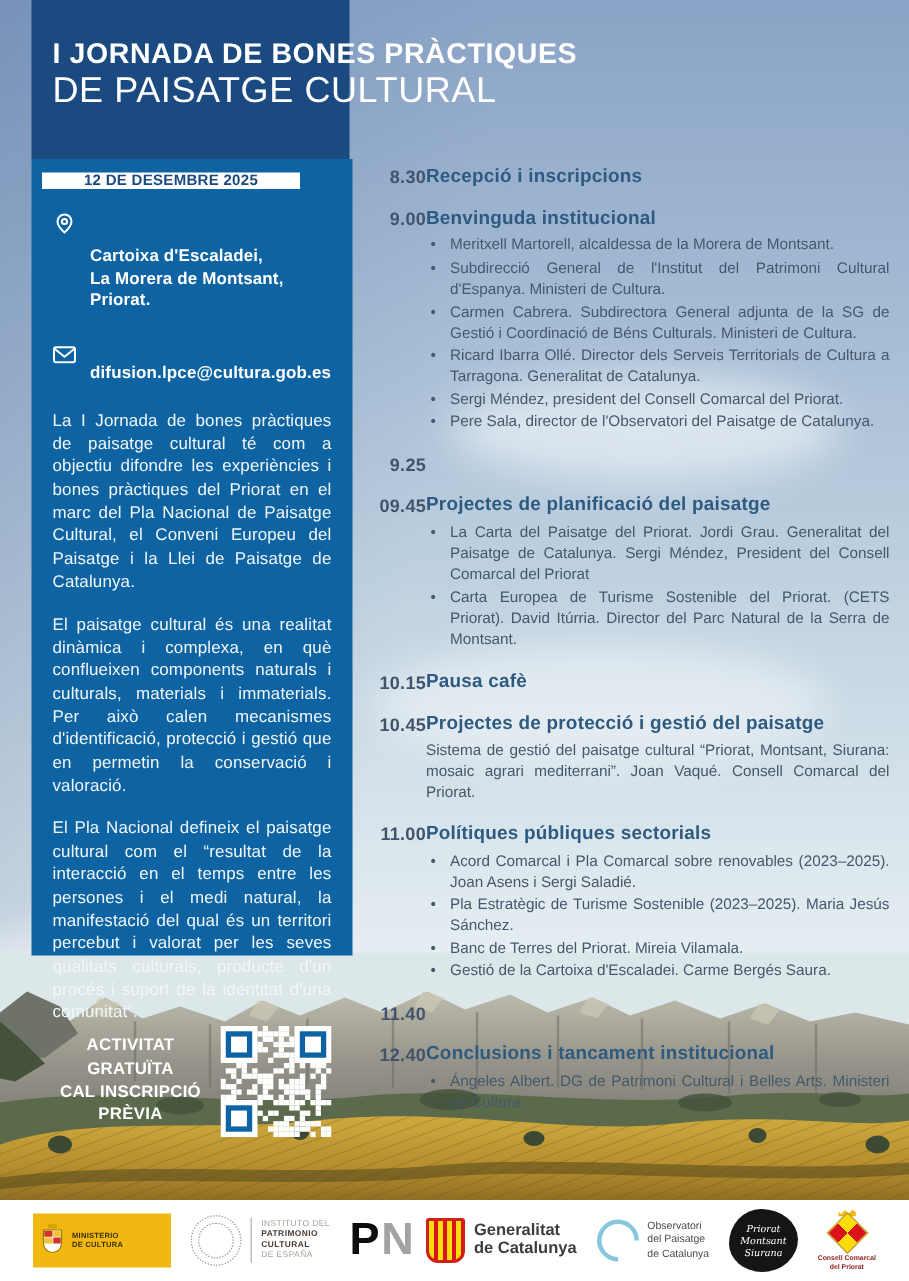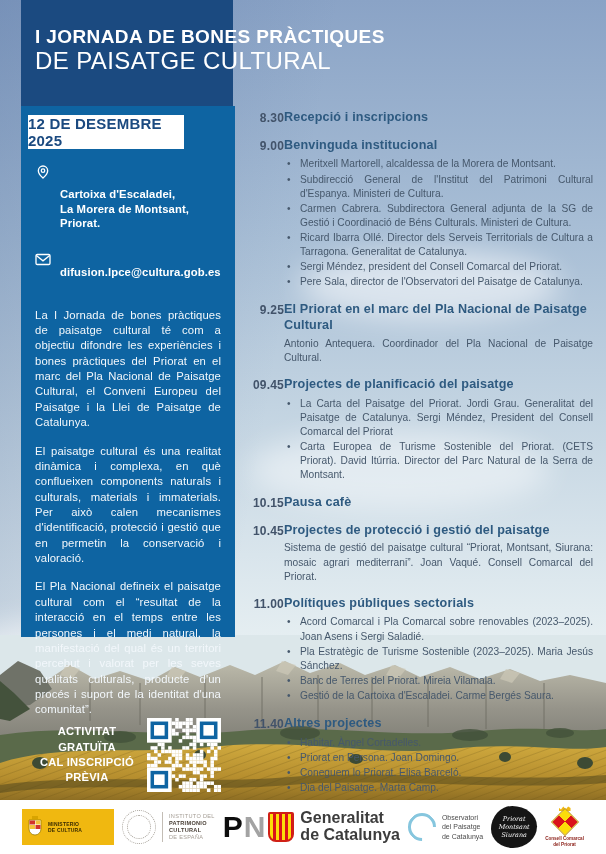--- a/index.html
+++ b/index.html
@@ -17,28 +17,28 @@
 
   
   .header-box{position:absolute;left:21px;top:0;width:212px;height:106px;background:#1b4a80;}
   .title{position:absolute;left:35px;top:26px;color:#fff;white-space:nowrap;z-index:3;}
   .title .l1{font-size:19px;font-weight:700;letter-spacing:.4px;line-height:1.15;}
   .title .l2{font-size:24px;font-weight:400;letter-spacing:.4px;line-height:1.08;}
 
   
   .sidebar{position:absolute;left:21px;top:106px;width:214px;height:531px;background:#0e64a2;
     box-sizing:border-box;padding:9px 14px 12px 14px;display:flex;flex-direction:column;z-index:2;}
-  .datebox{background:#fff;color:#1b4a80;font-weight:700;font-size:15px;letter-spacing:.2px;
-    width:156px;margin-left:-7px;height:34px;display:flex;align-items:center;justify-content:center;}
+  .datebox{background:#fff;color:#1b4a80;font-weight:700;font-size:10px;letter-spacing:.2px;
+    width:172px;margin-left:-7px;height:34px;display:flex;align-items:center;justify-content:center;}
   .inforow{display:flex;align-items:flex-start;gap:9px;margin-top:14px;color:#fff;}
   .inforow .txt{font-size:11.3px;font-weight:700;line-height:1.3;letter-spacing:.1px;margin-top:24px;}
   .ic{flex:0 0 16px;width:16px;height:16px;margin-top:1px;}
   .ic svg{display:block;}
   .para{color:#f2f7fb;font-size:11.3px;line-height:1.36;text-align:justify;margin-top:13px;letter-spacing:.1px;}
-  .para.first{margin-top:28px;}
+  .para.first{margin-top:17px;}
   .bottomrow{margin-top:auto;display:flex;align-items:center;gap:8px;}
   .freetxt{flex:1;color:#fff;font-weight:700;font-size:11.2px;line-height:1.35;text-align:center;letter-spacing:.2px;}
   .qr{flex:0 0 74px;width:74px;height:74px;}
 
   
   .program{position:absolute;left:247px;top:110px;width:346px;z-index:2;}
   .prog-item{display:flex;margin-bottom:12px;}
   .prog-time{flex:0 0 37px;text-align:right;font-size:12px;font-weight:700;color:#42536a;padding-top:1px;letter-spacing:.2px;}
   .prog-body{flex:1;min-width:0;}
   .prog-title{font-size:12.6px;font-weight:700;color:#2e5a80;letter-spacing:.15px;line-height:1.25;}
@@ -60,21 +60,21 @@
   .rosette .inner{width:22px;height:22px;border-radius:50%;border:1px dotted #a9a49c;}
   .ipce-sep{width:1px;height:30px;background:#c3bdb5;}
   .ipce-txt{font-size:5.6px;line-height:1.25;letter-spacing:.3px;}
   .ipce-txt .lt{color:#a49d94;}
   .ipce-txt .dk{color:#463c33;font-weight:700;}
   .pn{font-weight:700;font-size:30px;letter-spacing:-5px;line-height:1;}
   .pn .p{color:#0d0d0d;}
   .pn .n{color:#a3a3a3;}
   .senyera{width:22px;height:26px;border:2px solid #d02016;border-radius:2px 2px 8px 8px;
     background:repeating-linear-gradient(90deg,#fcdd09 0 3px,#da121a 3px 6px);}
-  .gencat-txt{font-size:16px;font-weight:700;color:#3c3c3c;line-height:1.05;}
+  .gencat-txt{font-size:11px;font-weight:700;color:#3c3c3c;line-height:1.05;}
   .arc{width:22px;height:22px;border-radius:50%;border:3px solid #86c6de;border-right-color:transparent;transform:rotate(45deg);}
   .obs-txt{font-size:7px;color:#4c4c4c;line-height:1.3;font-weight:400;}
   .blob{width:46px;height:42px;background:#151515;border-radius:46% 54% 52% 48%/55% 48% 52% 45%;
     display:flex;flex-direction:column;align-items:center;justify-content:center;}
   .blob div{color:#fff;font-family:"DejaVu Serif","Liberation Serif",serif;font-style:italic;font-size:6.4px;line-height:1.25;}
   .crest-wrap{display:flex;flex-direction:column;align-items:center;}
   .crown{width:12px;height:5px;background:#f0b810;clip-path:polygon(0 100%,0 30%,20% 70%,40% 10%,60% 70%,80% 10%,100% 40%,100% 100%);}
   .diamond{width:18px;height:18px;transform:rotate(45deg);margin-top:1px;border:1px solid #c9a227;
     background:conic-gradient(#da121a 0 25%,#fcdd09 0 50%,#da121a 0 75%,#fcdd09 0 100%);}
   .crest-cap{margin-top:4px;font-size:4.6px;font-weight:700;color:#8a1d15;text-align:center;line-height:1.3;}
@@ -306,24 +306,20 @@
             <li>Subdirecció General de l'Institut del Patrimoni Cultural d'Espanya. Ministeri de Cultura.</li>
             <li>Carmen Cabrera. Subdirectora General adjunta de la SG de Gestió i Coordinació de Béns Culturals. Ministeri de Cultura.</li>
             <li>Ricard Ibarra Ollé. Director dels Serveis Territorials de Cultura a Tarragona. Generalitat de Catalunya.</li>
             <li>Sergi Méndez, president del Consell Comarcal del Priorat.</li>
             <li>Pere Sala, director de l'Observatori del Paisatge de Catalunya.</li>
           </ul>
         </div>
       </div>
       <div class="prog-item">
         <div class="prog-time">9.25</div>
-        <div class="prog-body">
-          <div class="prog-title">El Priorat en el marc del Pla Nacional de Paisatge Cultural</div>
-          <div class="prog-note">Antonio Antequera. Coordinador del Pla Nacional de Paisatge Cultural.</div>
-        </div>
       </div>
       <div class="prog-item">
         <div class="prog-time">09.45</div>
         <div class="prog-body">
           <div class="prog-title">Projectes de planificació del paisatge</div>
           <ul class="prog-bullets">
             <li>La Carta del Paisatge del Priorat. Jordi Grau. Generalitat del Paisatge de Catalunya. Sergi Méndez, President del Consell Comarcal del Priorat</li>
             <li>Carta Europea de Turisme Sostenible del Priorat. (CETS Priorat). David Itúrria. Director del Parc Natural de la Serra de Montsant.</li>
           </ul>
         </div>
@@ -348,29 +344,20 @@
           <ul class="prog-bullets">
             <li>Acord Comarcal i Pla Comarcal sobre renovables (2023–2025). Joan Asens i Sergi Saladié.</li>
             <li>Pla Estratègic de Turisme Sostenible (2023–2025). Maria Jesús Sánchez.</li>
             <li>Banc de Terres del Priorat. Mireia Vilamala.</li>
             <li>Gestió de la Cartoixa d'Escaladei. Carme Bergés Saura.</li>
           </ul>
         </div>
       </div>
       <div class="prog-item">
         <div class="prog-time">11.40</div>
-        <div class="prog-body">
-          <div class="prog-title">Altres projectes</div>
-          <ul class="prog-bullets">
-            <li>Habitar. Àngel Cortadelles.</li>
-            <li>Priorat en Persona. Joan Domingo.</li>
-            <li>Coneguem lo Priorat. Elisa Barceló.</li>
-            <li>Dia del Paisatge. Marta Camp.</li>
-          </ul>
-        </div>
       </div>
       <div class="prog-item">
         <div class="prog-time">12.40</div>
         <div class="prog-body">
           <div class="prog-title">Conclusions i tancament institucional</div>
           <ul class="prog-bullets">
             <li>Ángeles Albert. DG de Patrimoni Cultural i Belles Arts. Ministeri de Cultura.</li>
           </ul>
         </div>
       </div>

